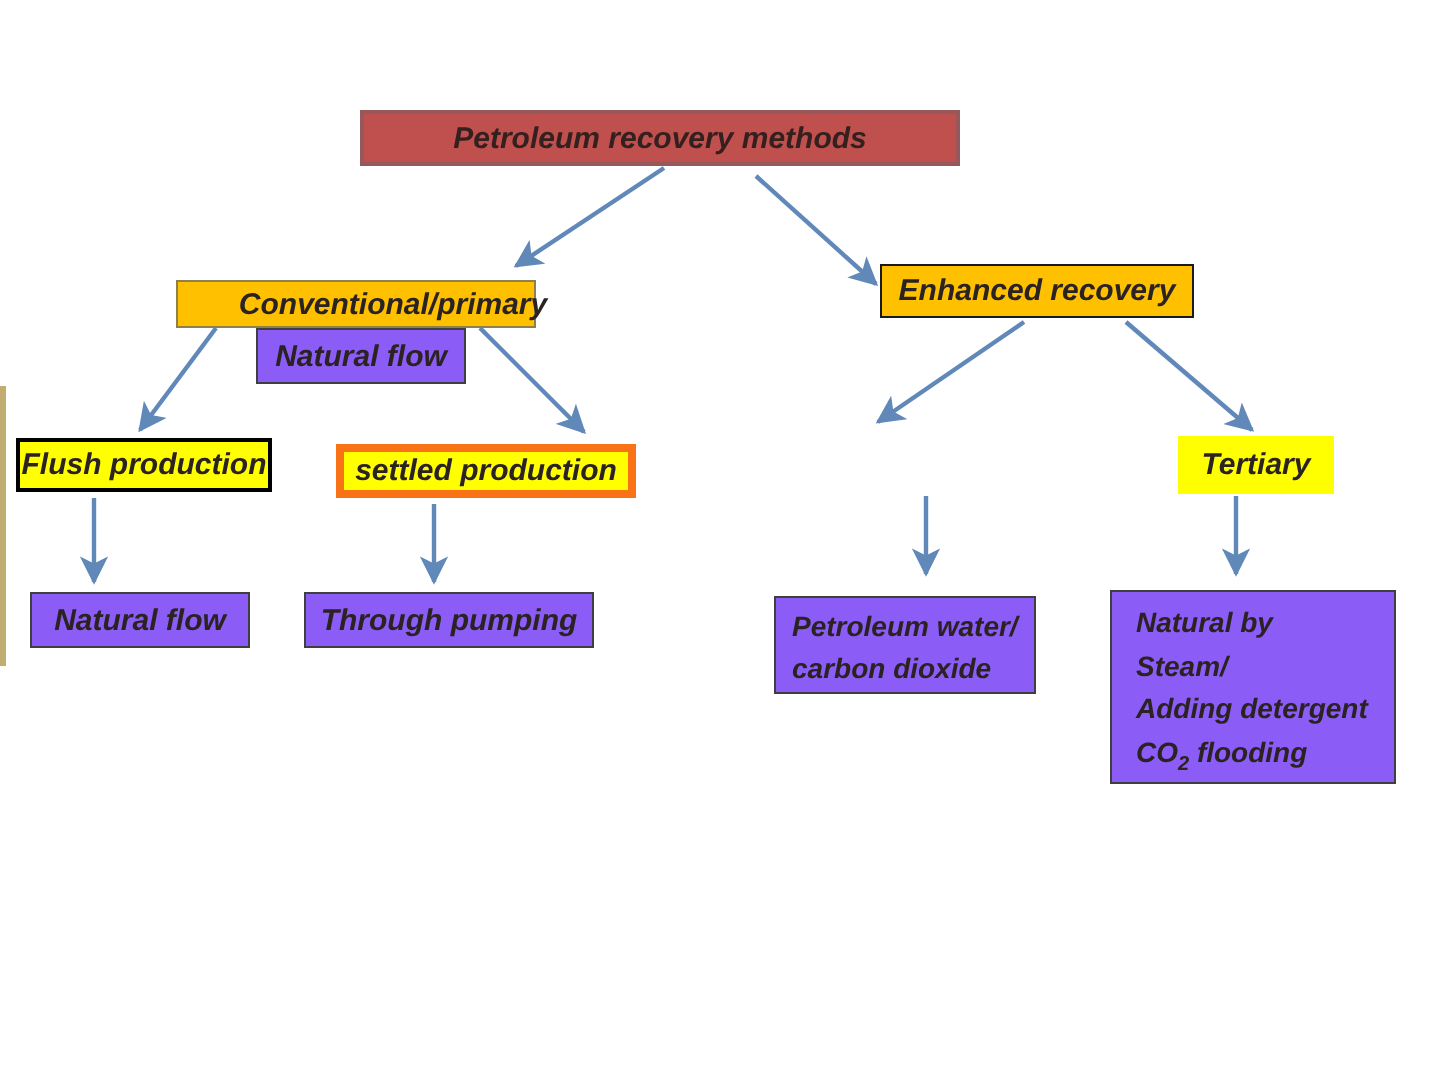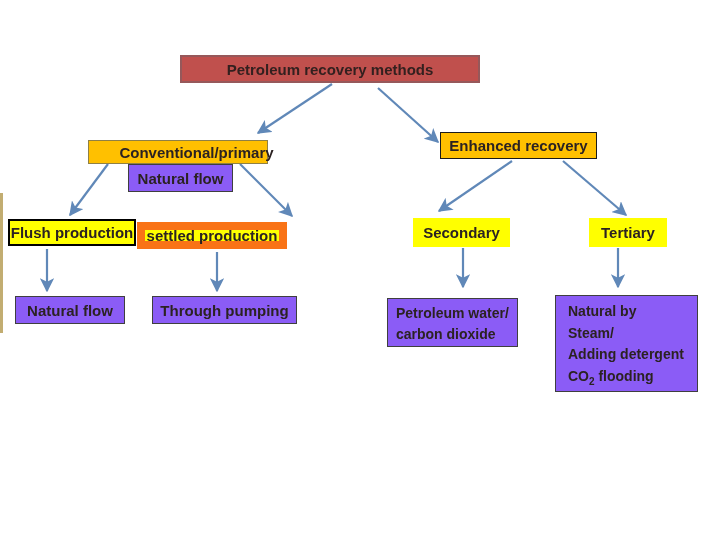--- a/index.html
+++ b/index.html
@@ -7,20 +7,21 @@
     padding: 0;
     background: #ffffff;
     font-family: "Liberation Sans", sans-serif;
   }
   .slide {
     position: relative;
     width: 720px;
     height: 408px;
     background: #ffffff;
     overflow: hidden;
+    font-style: italic;
   }
   .connectors {
     position: absolute;
     left: 0; top: 0;
     width: 720px; height: 540px;
     pointer-events: none;
   }
   .box {
     position: absolute;
     box-sizing: border-box;
@@ -54,22 +55,22 @@
   }
   .box.yellow {
     background: #ffff00;
     font-size: 15px;
   }
   .box.flush {
     left: 8px; top: 219px; width: 128px; height: 27px;
     border: 2px solid #000000;
   }
   .box.settled {
-    left: 137px; top: 222px; width: 150px; height: 27px;
-    border: 8px solid #f97316;
+    left: 168px; top: 222px; width: 150px; height: 27px;
+    border: 4px solid #f97316;
   }
   .box.secondary {
     left: 413px; top: 218px; width: 97px; height: 29px;
     border: none;
   }
   .box.tertiary {
     left: 589px; top: 218px; width: 78px; height: 29px;
     border: none;
   }
   .box.white {
@@ -147,21 +148,20 @@
   <div class="box amber conventional">Conventional/primary</div>
 
   <div class="box amber enhanced">Enhanced recovery</div>
 
   <div class="box white natural-top">Natural flow</div>
 
   <div class="box yellow flush">Flush production</div>
 
   <div class="box yellow settled">settled production</div>
 
-  <div class="box yellow secondary">Secondary</div>
 
   <div class="box yellow tertiary">Tertiary</div>
 
   <div class="box white natural-bot">Natural flow</div>
 
   <div class="box white pumping">Through pumping</div>
 
   <div class="box white injecting">
     <div>Petroleum water/</div>
     <div>carbon dioxide</div>

